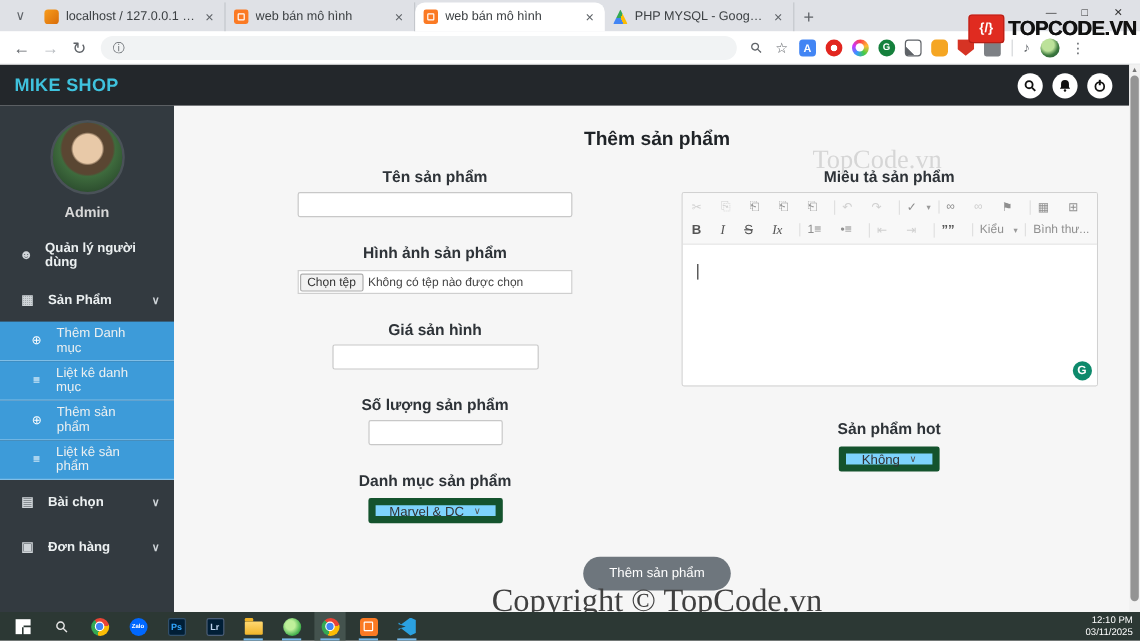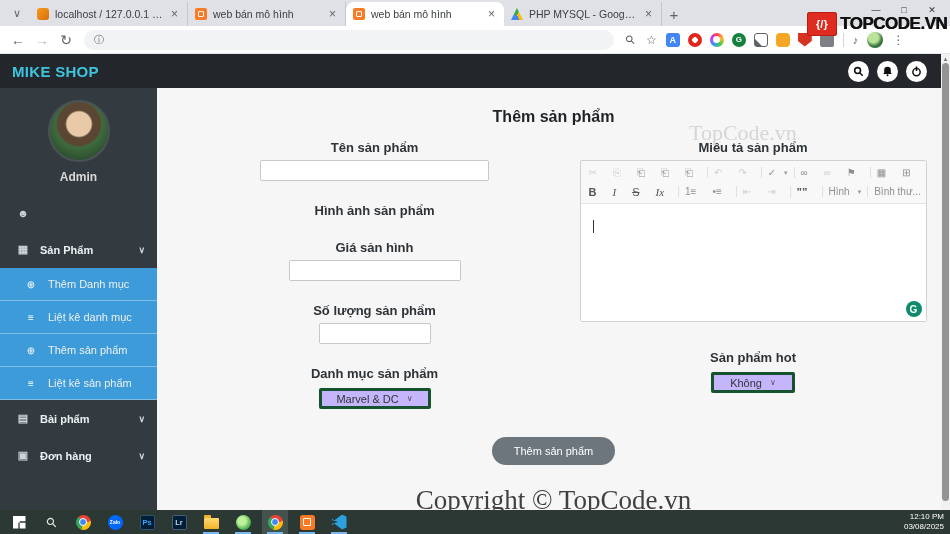--- a/index.html
+++ b/index.html
@@ -53,21 +53,21 @@
   .brandlogo .txt { font-size:17px; font-weight:900; color:#111; letter-spacing:-0.5px; font-family:"Liberation Sans", sans-serif; text-shadow:0.5px 0 #111; }
 
   
   .page { position:relative; height:456px; background:#f6f6f6; }
   .navbar { height:34px; background:#23272b; display:flex; align-items:center; padding-right:14px; }
   .brand { width:145px; padding-left:12px; font-size:15px; font-weight:bold; color:#3fc3de; letter-spacing:0.3px; }
   .nav-right { margin-left:auto; display:flex; gap:8px; }
   .circle-btn { width:21px; height:21px; border-radius:50%; background:#fff; display:flex; align-items:center; justify-content:center; }
 
   .body-wrap { display:flex; height:422px; }
-  .sidebar { width:157px; background:#333a40; color:#e6e6e6; flex:none; }
+  .sidebar { width:145px; background:#333a40; color:#e6e6e6; flex:none; }
   .profile { text-align:center; padding:12px 0 10px; }
   .avatar { width:62px; height:62px; border-radius:50%; margin:0 auto; background:radial-gradient(circle at 50% 38%, #e8c9a8 0 26%, #5a4632 30% 46%, #3e6b3d 50%, #2c4d2e 80%); border:2px solid #4a5258; }
   .profile-name { margin-top:8px; font-size:12px; font-weight:bold; color:#d8d8d8; }
   .menu { list-style:none; }
   .mi { display:flex; align-items:center; gap:10px; height:37px; padding:0 12px 0 16px; font-size:11px; font-weight:bold; color:#ecf0f1; }
   .mi .mi-ic { width:14px; font-size:11px; color:#cfd4d8; text-align:center; }
   .mi .chev { margin-left:auto; font-size:9px; color:#cfd4d8; }
   .mi.sub { background:#3d9bd9; height:33px; padding-left:24px; border-bottom:1px solid rgba(255,255,255,.35); font-weight:normal; font-size:11px; }
   .mi.sub .mi-ic { font-size:10px; color:#fff; }
 
@@ -79,21 +79,21 @@
   .form { display:flex; margin-top:14px; }
   .col-left { margin-left:40px; width:355px; display:flex; flex-direction:column; align-items:center; }
   .col-right { margin-left:25px; width:352px; display:flex; flex-direction:column; align-items:center; }
   .flabel { font-size:13px; font-weight:bold; color:#2e3338; }
   .tinput { width:229px; height:21px; border:1px solid #c8c8c8; border-radius:2px; background:#fff; margin-top:5px; }
   .file-row { width:229px; margin-top:7px; display:flex; align-items:center; border:1px solid #cfcfcf; background:#fff; height:20px; }
   .file-btn { flex:none; font-size:10px; color:#333; background:#f2f2f2; border:1px solid #adadad; border-radius:2px; margin:1px 4px 1px 1px; padding:1px 5px; }
   .file-status { font-size:10px; color:#444; white-space:nowrap; }
   .mt { margin-top:22px; }
   .w172 { width:172px; } .w112 { width:112px; }
-  .fselect { height:21px; border:3px solid #14532d; border-radius:2px; background:#c4b5fd; margin-top:7px; display:flex; align-items:center; justify-content:center; gap:8px; font-size:11px; color:#333; }
+  .fselect { height:21px; border:6px solid #14532d; border-radius:2px; background:#7dd3fc; margin-top:7px; display:flex; justify-content:center; gap:8px; font-size:11px; color:#333; }
   .fselect .sel-chev { font-size:8px; color:#555; }
 
   .editor { width:347px; margin-top:5px; border:1px solid #d1d1d1; background:#fff; border-radius:2px; }
   .ed-toolbar { background:#f8f8f8; border-bottom:1px solid #e3e3e3; padding:2px 4px; }
   .ed-row { display:flex; align-items:center; flex-wrap:nowrap; height:19px; overflow:hidden; }
   .tbtn { font-size:10px; color:#8f8f8f; padding:0 4px; display:flex; align-items:center; gap:2px; white-space:nowrap; }
   .tbtn.dis { color:#cfcfcf; }
   .tbtn.sep { border-left:1px solid #e0e0e0; margin-left:2px; padding-left:6px; }
   .tbtn.b { font-weight:bold; color:#555; font-size:11px; }
   .tbtn.i { font-style:italic; color:#555; font-size:11px; font-family:"Liberation Serif", serif; }
@@ -235,20 +235,21 @@
 
       <div class="sidebar">
         <div class="profile">
           <div class="avatar"></div>
           <div class="profile-name">Admin</div>
         </div>
         <ul class="menu">
 
         <li class="mi">
               <span class="mi-ic">☻</span>
+              <span>Quản lý người dùng</span>
               <span class="chev"></span>
             </li>
             <li class="mi">
               <span class="mi-ic">▦</span>
               <span>Sản Phẩm</span>
               <span class="chev">∨</span>
             </li>
             <li class="mi sub">
               <span class="mi-ic">⊕</span>
               <span>Thêm Danh mục</span>
@@ -264,41 +265,45 @@
               <span>Thêm sản phẩm</span>
               <span class="chev"></span>
             </li>
             <li class="mi sub">
               <span class="mi-ic">≡</span>
               <span>Liệt kê sản phẩm</span>
               <span class="chev"></span>
             </li>
             <li class="mi">
               <span class="mi-ic">▤</span>
-              <span>Bài phẩm</span>
+              <span>Bài chọn</span>
               <span class="chev">∨</span>
             </li>
             <li class="mi">
               <span class="mi-ic">▣</span>
               <span>Đơn hàng</span>
               <span class="chev">∨</span>
             </li>
           </ul>
       </div>
 
       <div class="main">
         <div class="page-title">Thêm sản phẩm</div>
         <div class="wm-center">TopCode.vn</div>
 
         <div class="form">
           <div class="col-left">
             <div class="flabel">Tên sản phẩm</div>
             <input class="tinput" type="text" value="" style="">
 
             <div class="flabel mt">Hình ảnh sản phẩm</div>
+            <div class="file-row">
+              <span class="file-btn">Chọn tệp</span>
+              <span class="file-status">Không có tệp nào được chọn</span>
+            </div>
 
             <div class="flabel mt">Giá sản hình</div>
             <input class="tinput w172" type="text" value="" style="">
 
             <div class="flabel mt">Số lượng sản phẩm</div>
             <input class="tinput w112" type="text" value="" style="">
 
             <div class="flabel mt">Danh mục sản phẩm</div>
             <div class="fselect w112">
               <span>Marvel &amp; DC</span>
@@ -397,21 +402,21 @@
                     </span>
                     <span class="tbtn dis">
                       <span>⇥</span>
                       <span class="arr"></span>
                     </span>
                     <span class="tbtn sep b">
                       <span>””</span>
                       <span class="arr"></span>
                     </span>
                     <span class="tbtn sep">
-                      <span>Hình</span>
+                      <span>Kiểu</span>
                       <span class="arr">▾</span>
                     </span>
                     <span class="tbtn sep">
                       <span>Bình thư...</span>
                     </span>
                   </div>
               </div>
               <div class="ed-body">
                 <div class="caret"></div>
                 <div class="gram">G</div>
@@ -472,17 +477,17 @@
         </span>
         <span class="tk tk-xampp run">
           <span class="tk-inner"></span>
         </span>
         <span class="tk tk-vscode run">
           <span class="tk-inner"></span>
         </span>
       </span>
     <div class="tk-clock">
       <span>12:10 PM</span>
-      <span>03/08/2025</span>
+      <span>03/11/2025</span>
     </div>
   </div>
 
 </div>
 
 </body></html>

